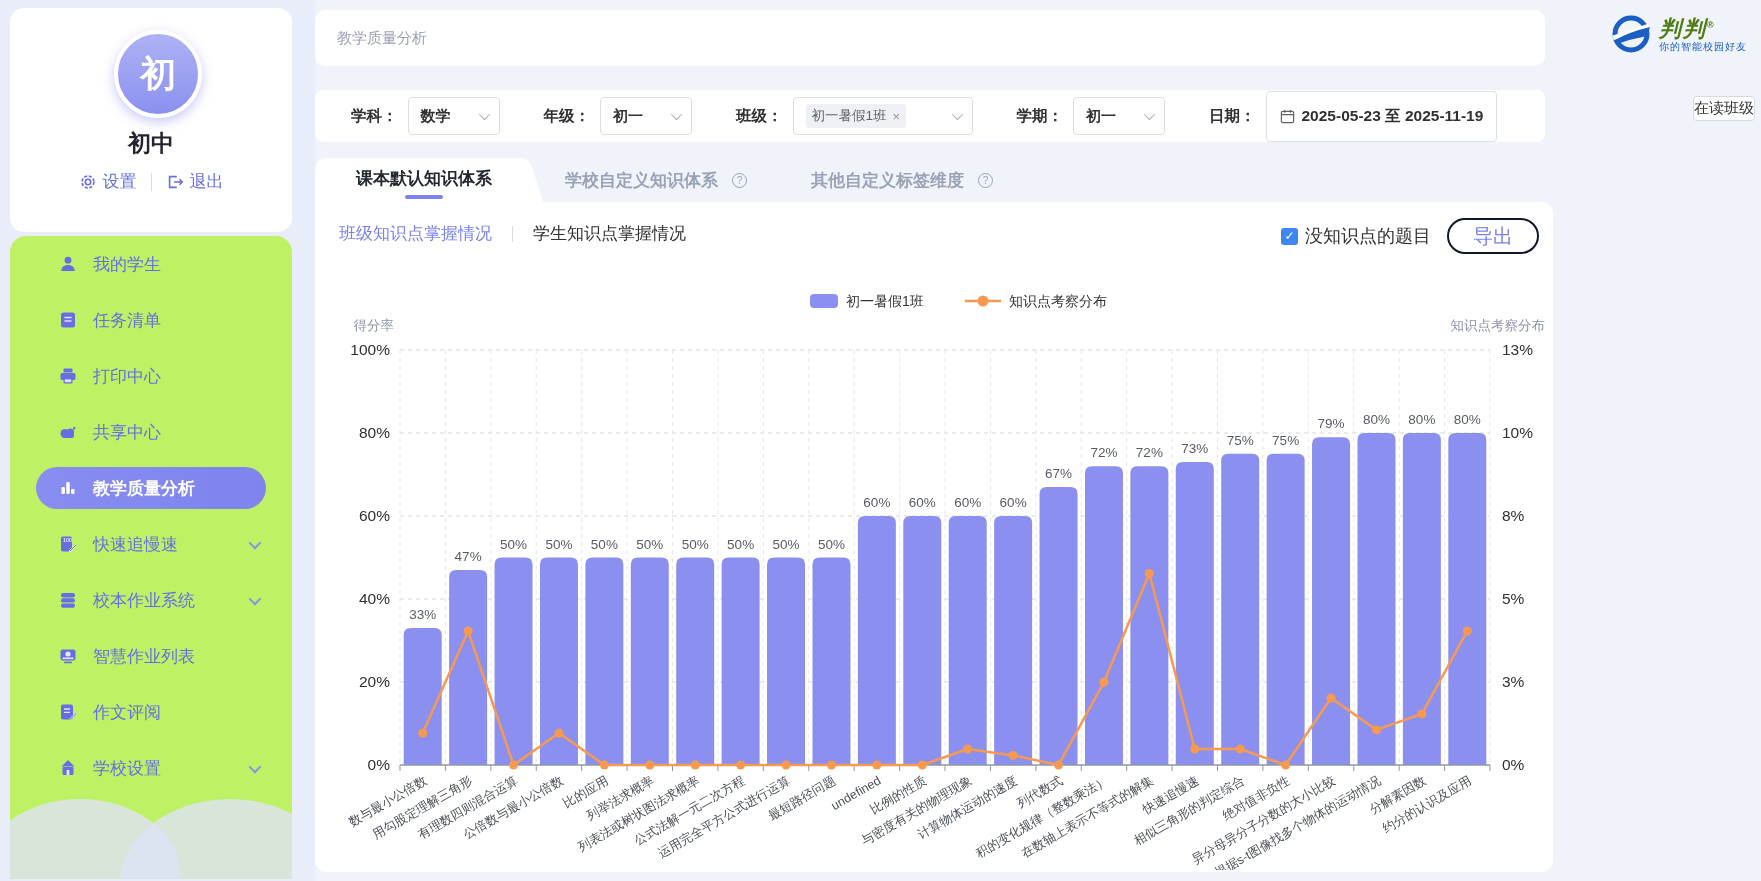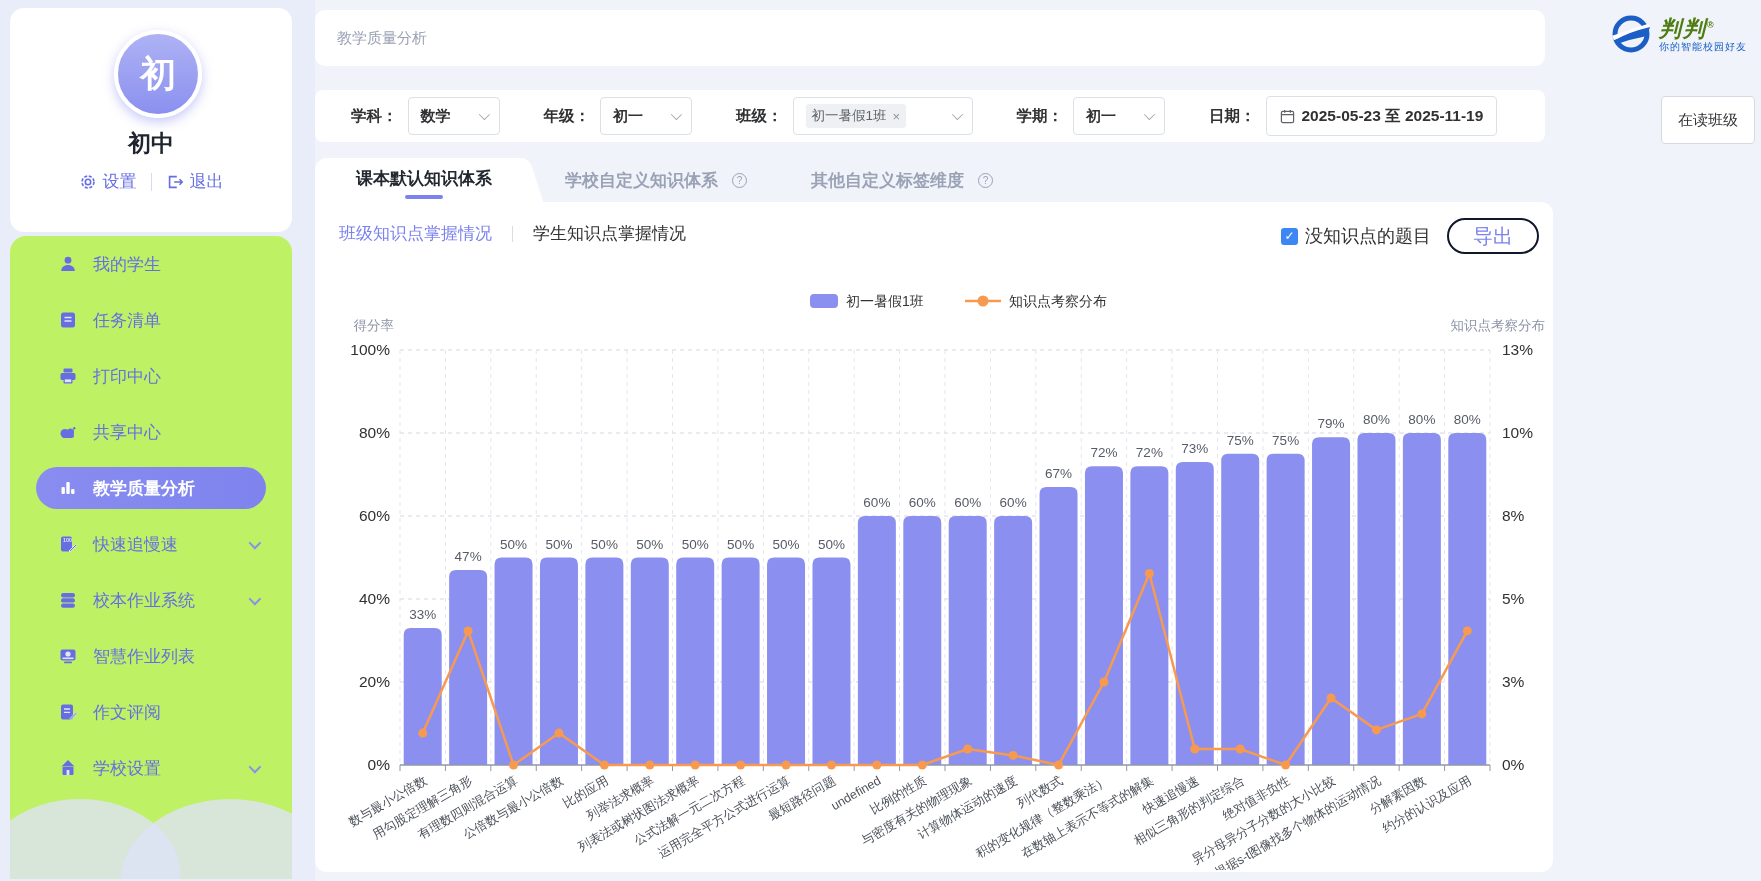--- a/index.html
+++ b/index.html
@@ -50,23 +50,23 @@
   .select { height:38px; border:1px solid #dcdfe6; border-radius:4px; background:#fff;
     display:flex; align-items:center; justify-content:space-between; padding:0 12px;
     font-size:15px; font-weight:700; color:#303133; cursor:pointer; }
   .select .sel-chev { width:8px; height:8px; border-right:1.5px solid #a8abb3;
     border-bottom:1.5px solid #a8abb3; transform:rotate(45deg) translateY(-2px); margin-left:12px; }
   .w-sm { width:92px; margin-right:44px; }
   .w-cls { width:180px; margin-right:44px; font-weight:400; }
   .tag { background:#eef0f4; border-radius:3px; padding:3px 6px; font-size:13.5px; color:#5d6269;
     display:flex; align-items:center; gap:6px; }
   .tag .x { color:#909399; font-size:13px; cursor:pointer; }
-  .datebox { height:40px; border:1px solid #dcdfe6; border-radius:4px; display:flex; align-items:center;
+  .datebox { height:51px; border:1px solid #dcdfe6; border-radius:4px; display:flex; align-items:center;
     gap:7px; padding:0 13px; font-size:15.5px; font-weight:700; color:#303133; }
-  .reading-class { position:absolute; right:6px; top:96px; height:48px; padding:0 16px;
+  .reading-class { position:absolute; right:6px; top:96px; height:25px; padding:0 0;
     background:#fff; border:1px solid #d6dae3; border-radius:4px; font-size:15px; color:#303133;
     font-family:"Liberation Sans",sans-serif; cursor:pointer; }
   
   .tabs { position:absolute; left:315px; top:158px; height:44px; display:flex; align-items:stretch; }
   .tab-active { position:relative; width:218px; }
   .tab-active .bgA { position:absolute; left:0; top:0; bottom:0; right:30px; background:#fff; border-radius:12px 0 0 0; }
   .tab-active .bgB { position:absolute; right:4px; top:0; bottom:0; width:40px; background:#fff;
     transform:skewX(18deg); transform-origin:0 0; border-radius:0 8px 0 0; }
   .tab-active .tlabel { position:relative; display:block; text-align:center; line-height:42px;
     font-size:17px; font-weight:700; color:#23272f; }

